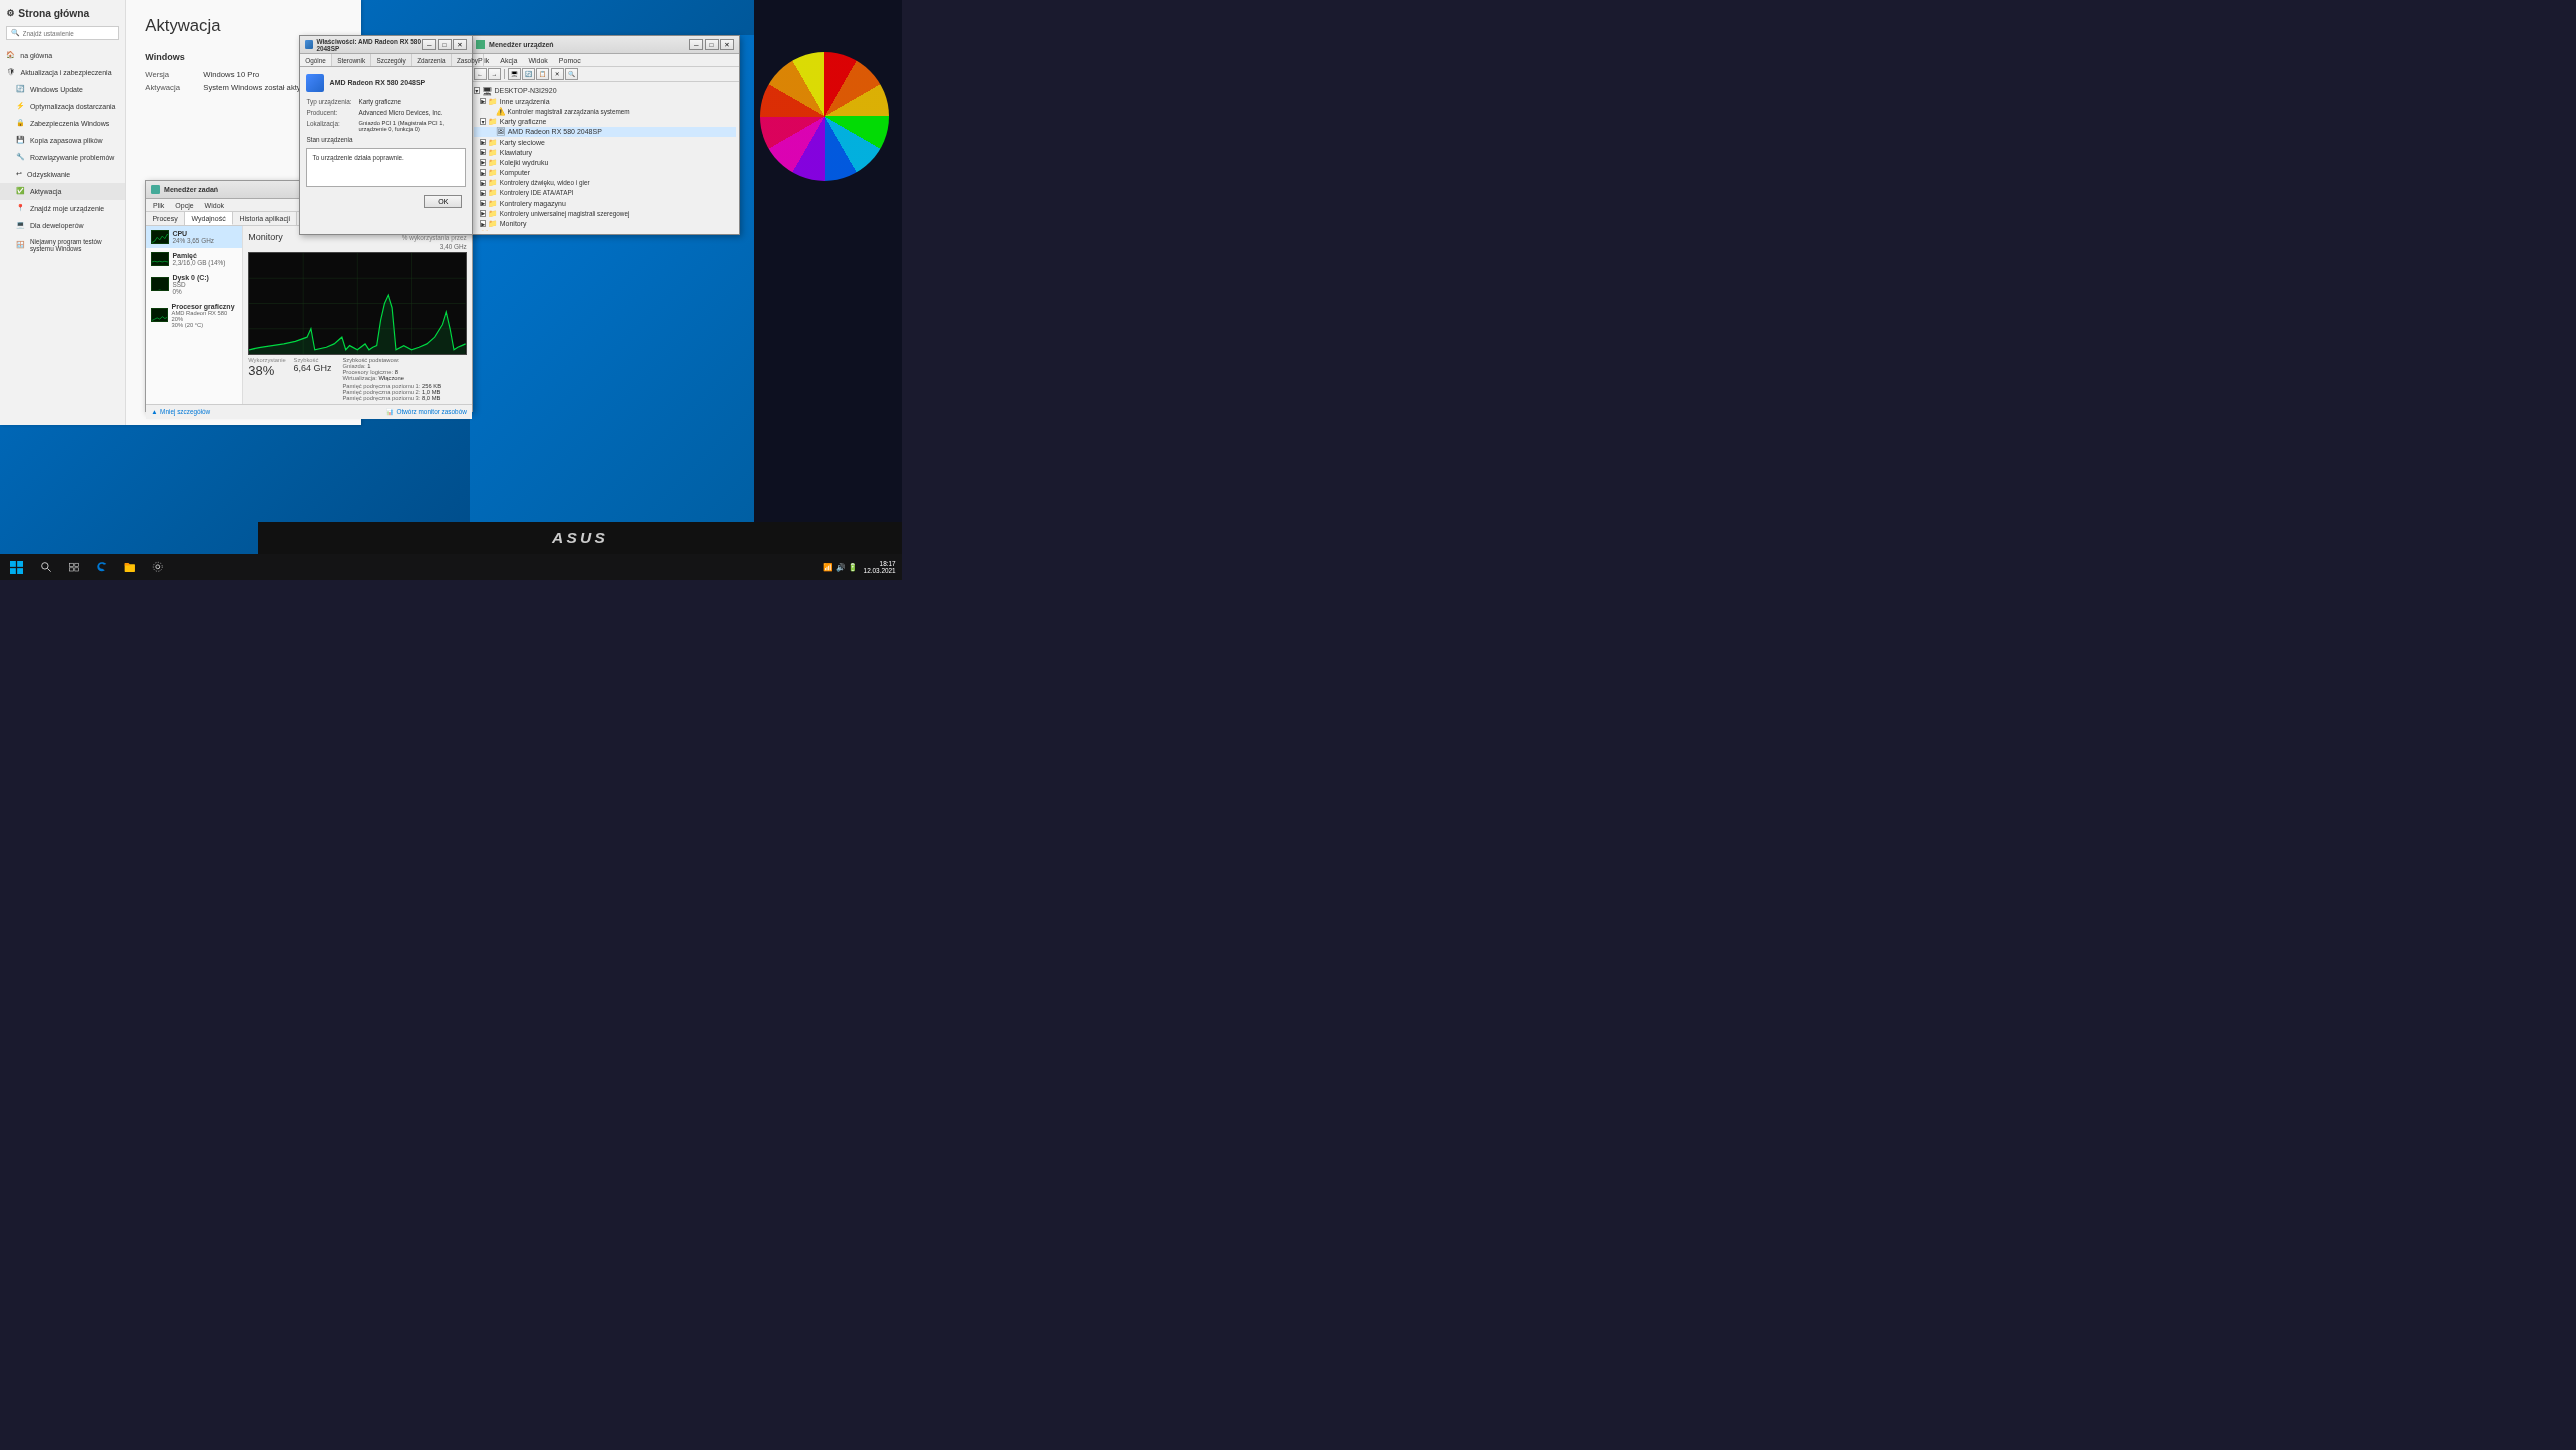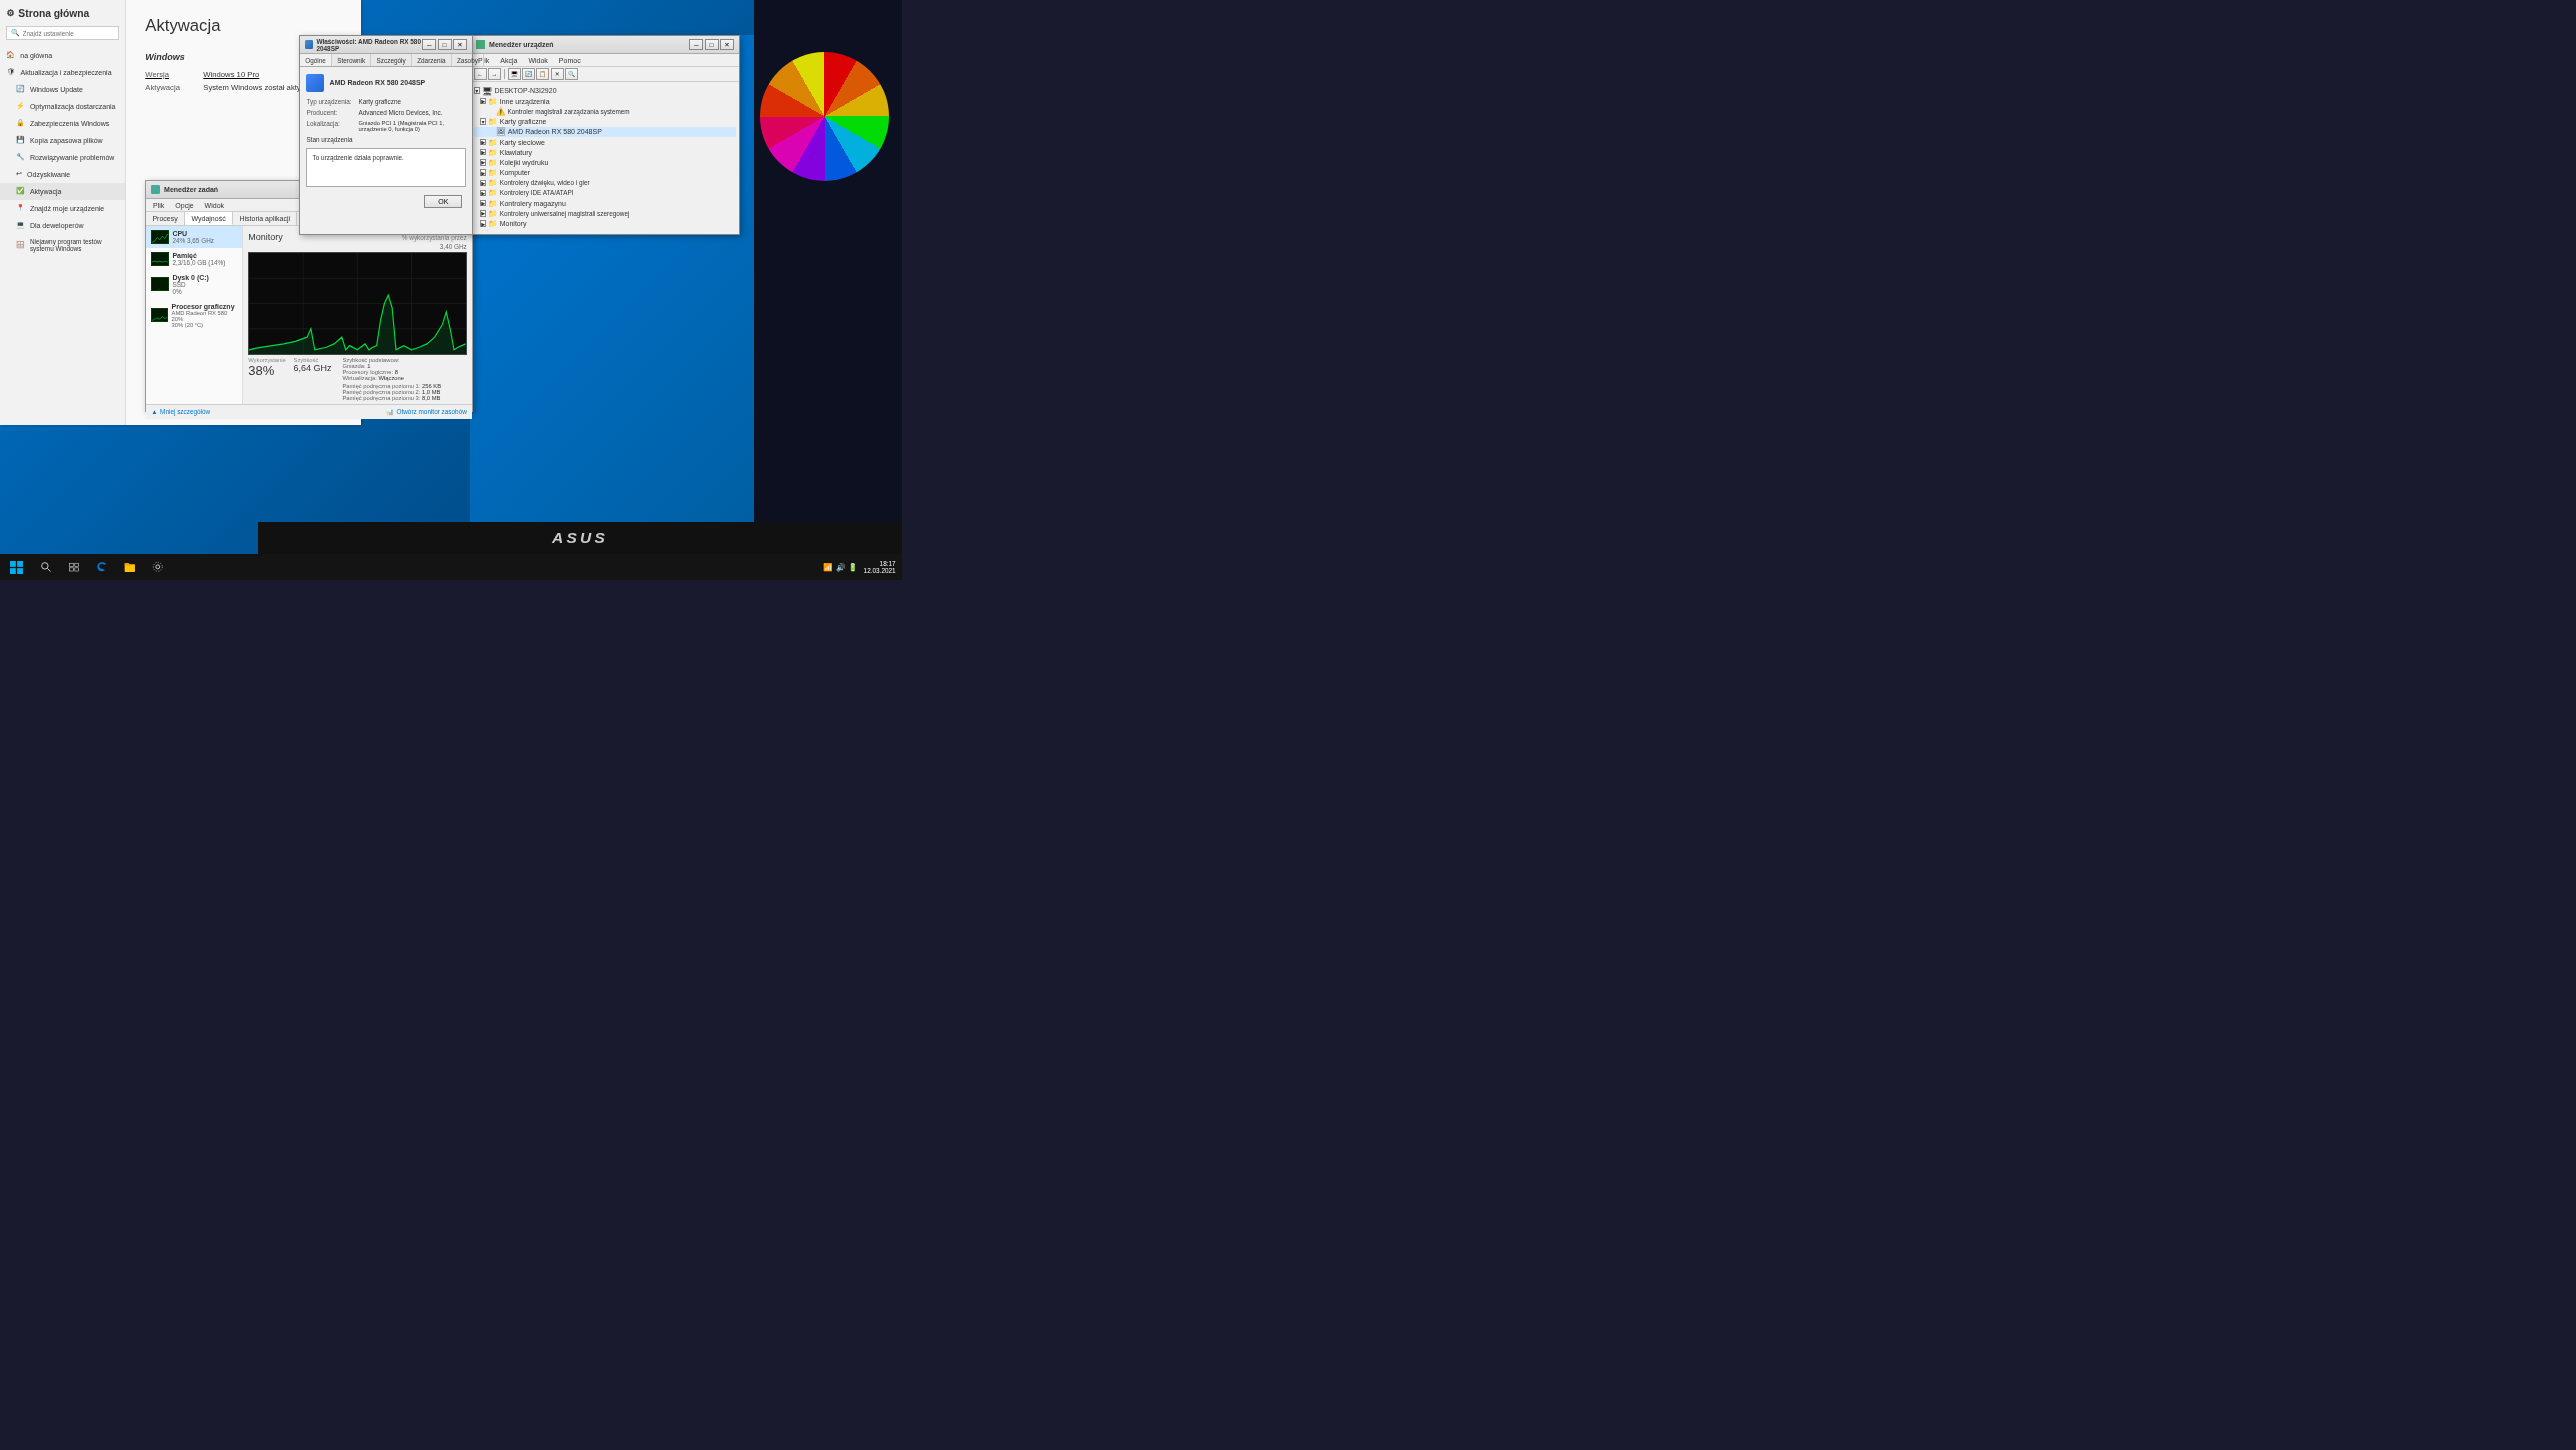--- a/index.html
+++ b/index.html
@@ -533,22 +533,22 @@
     <div style="display:flex;align-items:center;padding:4.5px 6.4px 4.5px 16px;font-size:7px;color:#333;cursor:pointer;gap:5.2px;">
       <span>🪟</span>
       <span style="font-size:6.4px;">Niejawny program testów systemu Windows</span>
     </div>
   </div>
 
   <div style="position:absolute;top:0;left:126px;right:0;bottom:0;padding:16px 19.3px;">
     <h1 style="font-size:16.7px;font-weight:300;color:#333;margin-bottom:16px;">Aktywacja</h1>
 
     <div style="margin-bottom:13px;">
-      <div style="font-size:9px;font-weight:600;color:#333;margin-bottom:7.7px;font-style:italic;">Windows</div>
-      <div style="display:flex;margin-bottom:3.9px;font-size:7.7px;text-decoration:underline;">
+      <div style="font-size:9px;font-weight:600;color:#333;margin-bottom:7.7px;">Windows</div>
+      <div style="display:flex;margin-bottom:3.9px;font-size:7.7px;">
         <span style="width:58px;color:#555;">Wersja</span>
         <span style="color:#333;">Windows 10 Pro</span>
       </div>
       <div style="display:flex;margin-bottom:3.9px;font-size:7.7px;">
         <span style="width:58px;color:#555;">Aktywacja</span>
         <span style="color:#333;">System Windows został aktywowany</span>
       </div>
     </div>
   </div>
 </div>

